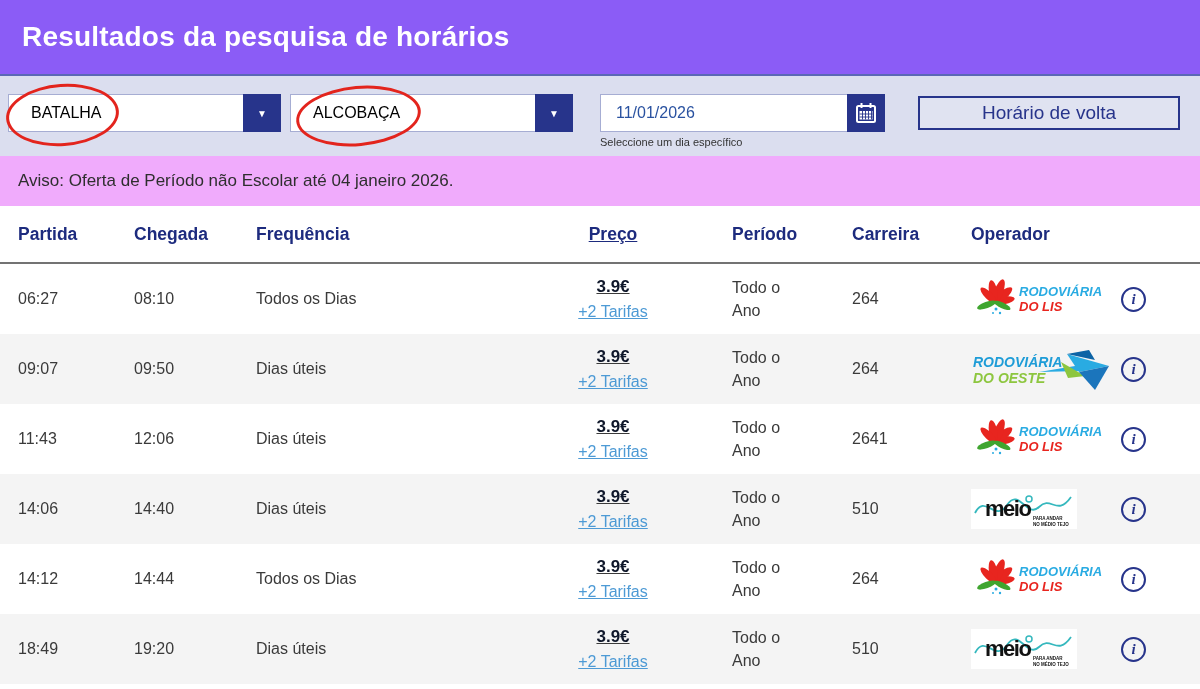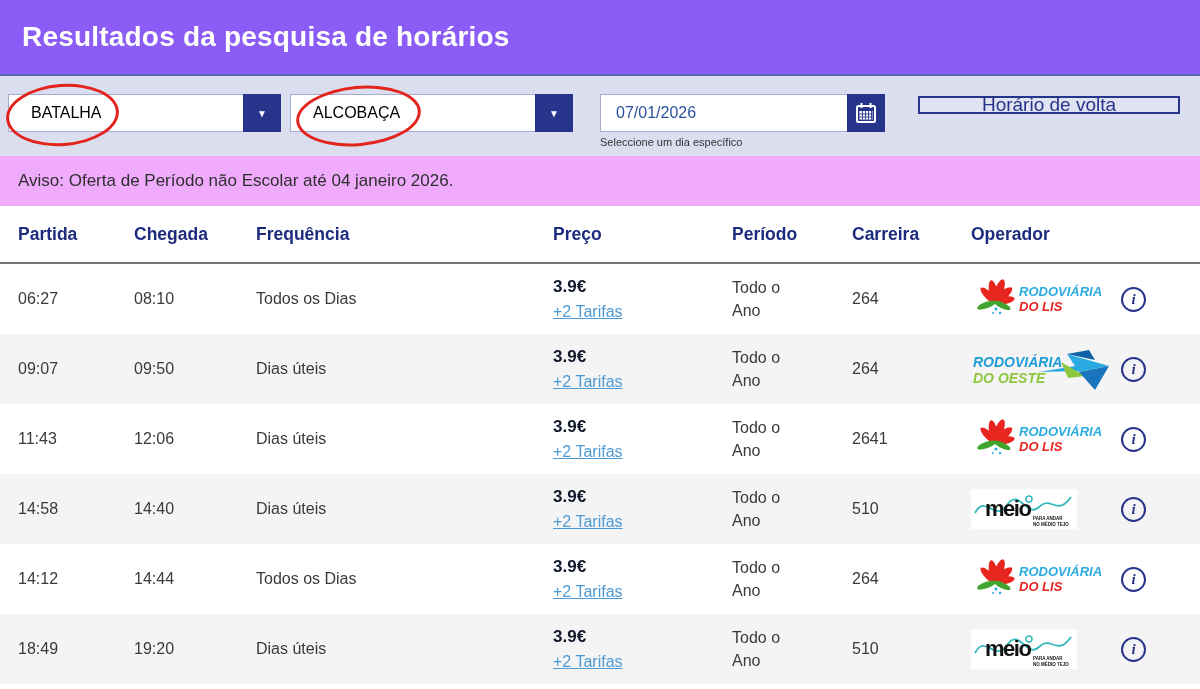--- a/index.html
+++ b/index.html
@@ -16,40 +16,40 @@
   .select-box { position:absolute; top:18px; display:flex; }
   .select-input { background:#fff; border:1px solid #A6ADD3; border-right:none; height:38px;
     display:flex; align-items:center; padding-left:22px; font-size:16px; color:#000000; }
   .select-btn { width:38px; height:38px; background:#27348B; color:#fff;
     display:flex; align-items:center; justify-content:center; font-size:10px; cursor:pointer; }
   #origin-select { left:8px; }  #origin-select .select-input { width:235px; }
   #destination-select { left:290px; } #destination-select .select-input { width:245px; }
   #date-box { left:600px; }
   #date-box .select-input { width:247px; padding-left:15px; color:#2A52A0; }
   .hint-text { position:absolute; left:600px; top:60px; font-size:11px; color:#333; }
-  .return-btn { position:absolute; left:918px; top:20px; width:262px; height:18px;
+  .return-btn { position:absolute; left:918px; top:20px; width:262px; height:34px;
     border:2px solid #27348B; color:#27348B; font-size:19px; background:rgba(255,255,255,.15);
     display:flex; align-items:center; justify-content:center; cursor:pointer; }
 
   
   .annot { position:absolute; border:3px solid #E3241D; border-radius:50%;
     z-index:5; pointer-events:none; }
   #annot-origin { left:6px; top:84px; width:113px; height:62px; transform:rotate(-4deg); }
   #annot-destination { left:296px; top:86px; width:125px; height:60px; transform:rotate(-5deg); }
 
   
   .notice-bar { height:50px; background:#f0abfc; display:flex; align-items:center;
     padding-left:18px; font-size:17px; color:#2E2E2E; }
 
   
   .grid { display:grid; align-items:center; padding-left:18px;
     grid-template-columns:116px 122px 297px 120px 59px 120px 119px 146px 1fr; }
   .thead { height:58px; border-bottom:2px solid #737373; }
   .thead div { font-weight:bold; font-size:17.5px; color:#1D2B7E; }
-  .right { text-align:left; }
+  .right { text-align:center;text-decoration:underline; }
   .trow { height:70px; font-size:16px; color:#3A3A3A; background:#fff; }
   .trow.alt { background:#F4F4F4; }
   .price { font-weight:bold; font-size:17px; color:#0f172a; }
   .tarifas { font-size:16px; color:#4D9AD5; text-decoration:underline;
     display:inline-block; margin-top:6px; cursor:pointer; }
   .periodo-cell span { display:inline-block; width:64px; line-height:1.45; }
   .op-cell { display:flex; align-items:center; min-height:46px; }
   .info-cell { display:flex; }
   .info-icon { width:25px; height:25px; border:2px solid #27348B; border-radius:50%;
     color:#27348B; font-family:"Liberation Serif", serif; font-style:italic; font-weight:bold;
@@ -73,21 +73,21 @@
   </div>
 
   <div class="select-box" id="destination-select">
     <div class="select-input">ALCOBAÇA</div>
     <div class="select-btn">
       <span>▼</span>
     </div>
   </div>
 
   <div class="select-box" id="date-box">
-    <div class="select-input">07/01/2026</div>
+    <div class="select-input">11/01/2026</div>
     <div class="select-btn">
       <svg width="22" height="22" viewBox="0 0 22 22">
         <line x1="6.5" y1="1" x2="6.5" y2="6" stroke="#fff" stroke-width="2"></line>
         <line x1="15.5" y1="1" x2="15.5" y2="6" stroke="#fff" stroke-width="2"></line>
         <rect x="2" y="4" width="18" height="16" rx="1.5" fill="none" stroke="#fff" stroke-width="2"></rect>
         <rect x="4.5" y="9" width="13" height="8.5" fill="#fff"></rect>
         <g stroke="#27348B" stroke-width="0.9">
           <line x1="7.5" y1="9" x2="7.5" y2="17.5"></line>
             <line x1="10.5" y1="9" x2="10.5" y2="17.5"></line>
           <line x1="13.5" y1="9" x2="13.5" y2="17.5"></line>
@@ -222,21 +222,21 @@
     <text x="48" y="34" font-size="13" font-weight="bold" font-style="italic" fill="#E8251F">DO LIS</text>
   </svg>
       </div>
     <div class="info-cell">
       <div class="info-icon">
         <span>i</span>
       </div>
     </div>
   </div>
     <div class="grid trow alt">
-    <div>14:58</div>
+    <div>14:06</div>
     <div>14:40</div>
     <div>Dias úteis</div>
     <div class="right">
       <div class="price">3.9€</div>
       <a class="tarifas">+2 Tarifas</a>
     </div>
     <div></div>
     <div class="periodo-cell">
       <span>Todo o Ano</span>
     </div>

